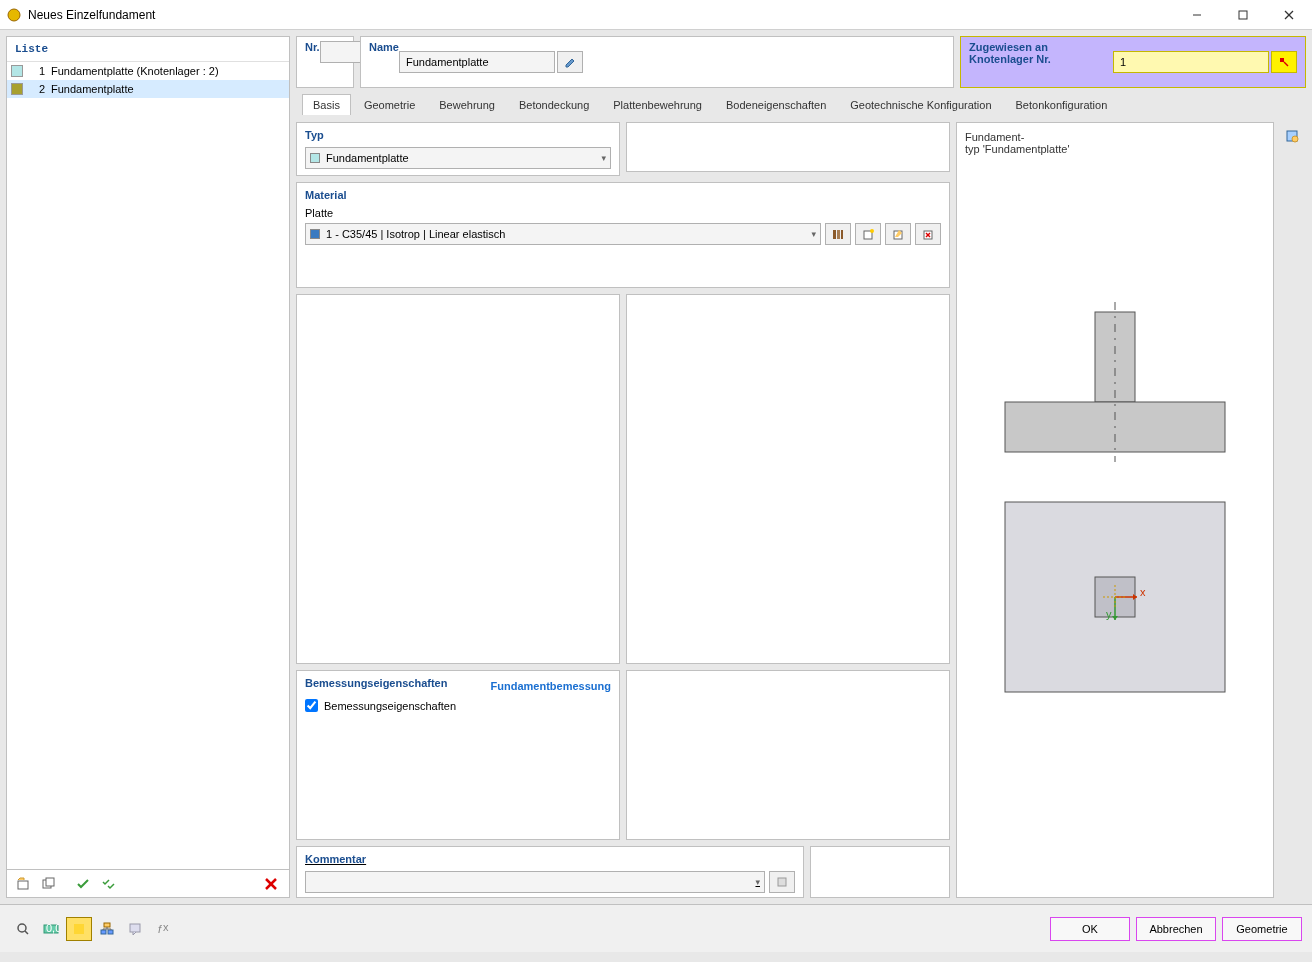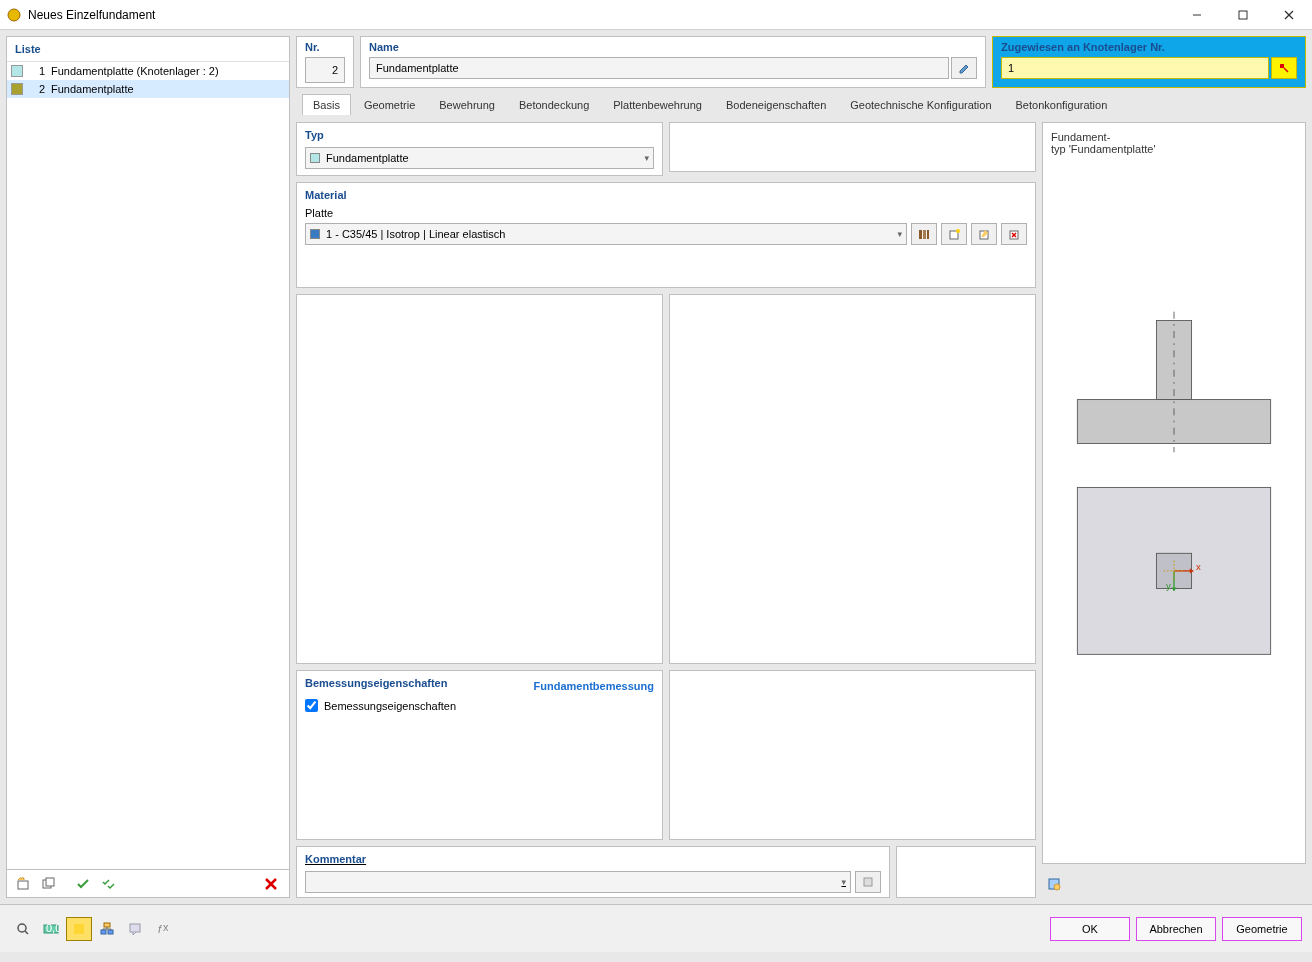--- a/index.html
+++ b/index.html
@@ -6,51 +6,51 @@
     body { background: #e8e8e8; width: 1312px; height: 962px; overflow: hidden; }
     
     .titlebar { height: 30px; background: #fff; border-bottom: 1px solid #d0d0d0; display: flex; align-items: center; padding-left: 6px; }
     .titlebar .icon { width: 16px; height: 16px; margin-right: 6px; }
     .titlebar .title { flex: 1; font-size: 12px; }
     .win-btn { width: 46px; height: 30px; display: flex; align-items: center; justify-content: center; }
     
     .main { display: flex; height: 874px; padding: 6px; gap: 6px; }
     
     .left-panel { width: 284px; background: #fff; border: 1px solid #c0c0c0; display: flex; flex-direction: column; }
-    .panel-header { padding: 6px 8px; font-weight: bold; color: #1a4d8f; border-bottom: 1px solid #e0e0e0; }
+    .panel-header { padding: 6px 8px; font-weight: bold; color: #1a4d8f; border-bottom: 1px solid #e0e0e0; font-family: Liberation Mono, monospace; }
     .list-body { flex: 1; overflow: auto; }
     .list-row { display: flex; align-items: center; padding: 2px 4px; height: 18px; }
     .list-row.selected { background: #d6ebff; }
     .swatch { width: 12px; height: 12px; margin-right: 8px; border: 1px solid #999; }
     .list-num { width: 14px; text-align: right; margin-right: 6px; }
     .list-toolbar { border-top: 1px solid #c0c0c0; height: 28px; display: flex; align-items: center; padding: 0 4px; }
     .tool-btn { width: 24px; height: 22px; display: flex; align-items: center; justify-content: center; margin-right: 2px; border: 1px solid transparent; }
     .spacer { flex: 1; }
     
     .right-area { flex: 1; display: flex; flex-direction: column; gap: 6px; }
     .top-row { display: flex; gap: 6px; height: 52px; }
-    .field-group { background: #fff; border: 1px solid #c0c0c0; padding: 4px 8px; display: flex; flex-direction: column; }
+    .field-group { background: #fff; border: 1px solid #c0c0c0; padding: 4px 8px; display: flex; flex-direction: row; }
     .field-group.nr { width: 58px; }
     .field-group.name { flex: 1; }
-    .field-group.assigned { width: 314px; background: #0ea5e9; border-color: #c5b800; }
+    .field-group.assigned { width: 346px; background: #c4b5fd; border-color: #c5b800; }
     .field-label { font-weight: bold; color: #1a4d8f; margin-bottom: 4px; font-size: 11px; }
     .assigned .field-label { color: #1a4d8f; }
     .field-input-row { display: flex; gap: 2px; align-items: center; }
     .field-input { flex: 1; height: 22px; border: 1px solid #b0b0b0; background: #f4f4f4; padding: 0 6px; }
     .field-input.nr-inp { text-align: right; }
     .field-input.assigned-inp { background: #fff9b0; border-color: #c5b800; }
     .mini-btn { width: 26px; height: 22px; border: 1px solid #b0b0b0; background: #f0f0f0; display: flex; align-items: center; justify-content: center; }
     
     .tabs-row { display: flex; padding-left: 6px; height: 22px; align-items: flex-start; }
     .tab { padding: 4px 10px; border: 1px solid transparent; border-bottom: none; margin-right: 2px; color: #333; }
     .tab.active { background: #fff; border-color: #c0c0c0; font-weight: normal; }
     
     .content-row { flex: 1; display: flex; gap: 6px; }
     .form-col { flex: 1; display: flex; flex-direction: column; gap: 6px; }
-    .preview-col { width: 264px; display: flex; flex-direction: column; gap: 6px; }
+    .preview-col { width: 350px; display: flex; flex-direction: row; gap: 6px; }
     
     .form-row-split { display: flex; gap: 6px; }
     .panel { background: #fff; border: 1px solid #c0c0c0; padding: 6px 8px; }
     .panel-title { font-weight: bold; color: #1a4d8f; margin-bottom: 6px; }
     .sub-label { margin-bottom: 4px; }
     
     .dropdown { height: 22px; border: 1px solid #b0b0b0; background: #f4f4f4; display: flex; align-items: center; padding: 0 4px; }
     .dropdown .dd-text { flex: 1; display: flex; align-items: center; gap: 6px; }
     .dd-arrow { color: #666; font-size: 9px; }
     .sw-sm { width: 10px; height: 10px; border: 1px solid #888; }

